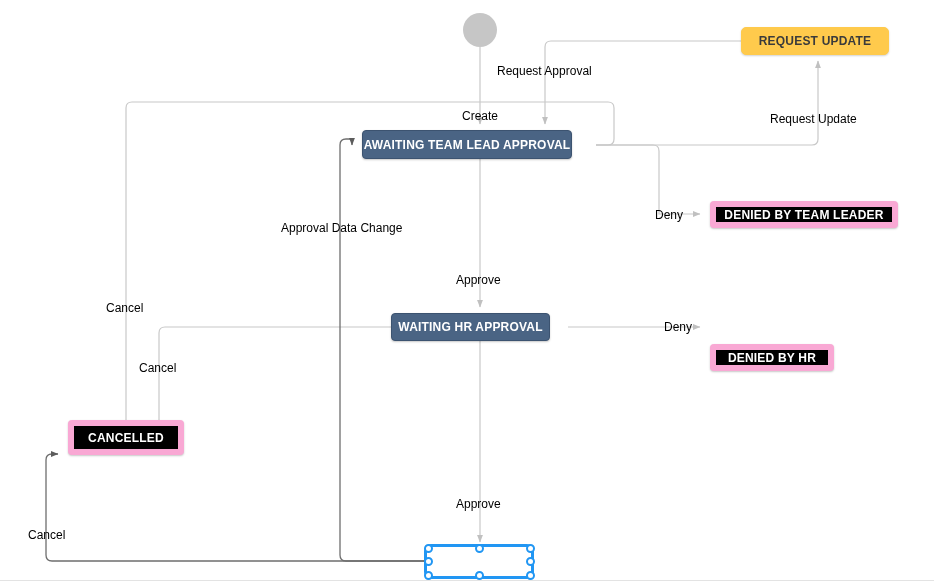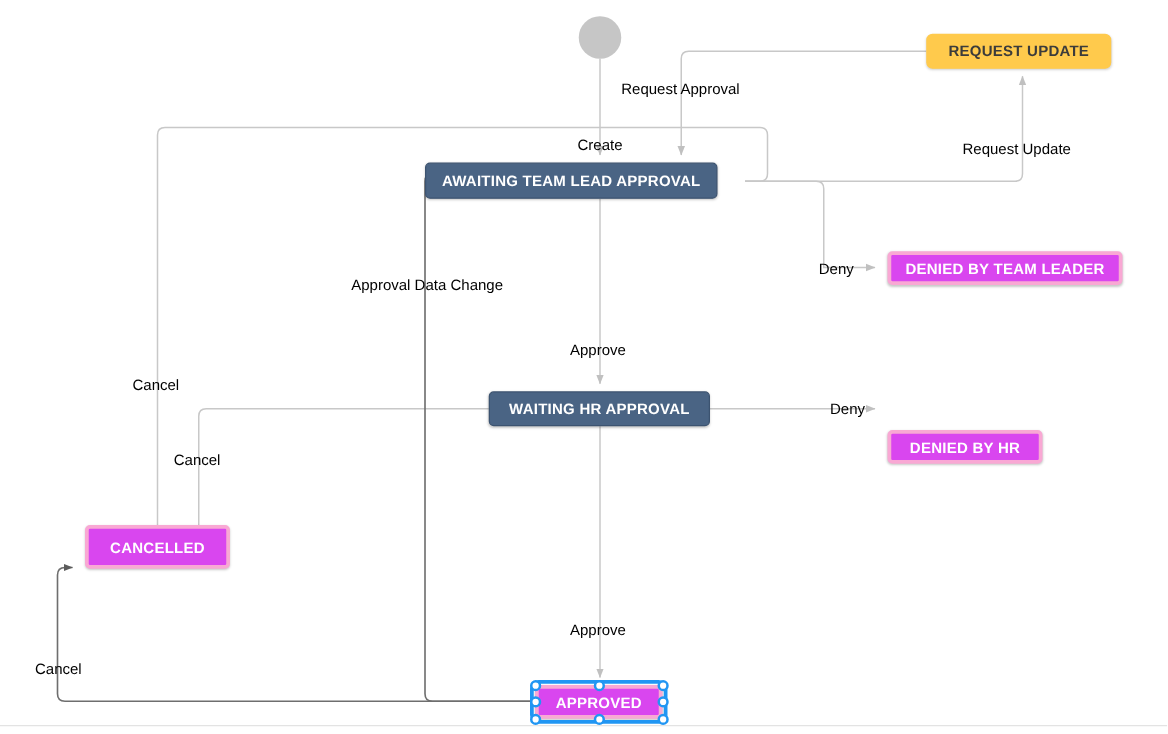--- a/index.html
+++ b/index.html
@@ -34,23 +34,23 @@
     white-space: nowrap;
     user-select: none;
   }
   .node-blue {
     background: #4a6484;
     color: #ffffff;
     border: 1px solid #3c5370;
     box-shadow: 0 1px 2px rgba(0,0,0,0.22);
   }
   .node-green {
-    background: #d946ef;
+    background: #000000;
     color: #ffffff;
-    border: 3px solid #f9a8d4;
+    border: 6px solid #f9a8d4;
     box-shadow: 0 1px 2px rgba(0,0,0,0.22);
   }
   .node-yellow {
     background: #ffca4c;
     color: #3b3b3b;
     border: 1px solid #ffca4c;
     border-radius: 5px;
     box-shadow: 0 1px 2px rgba(0,0,0,0.18);
   }
   .start-node {
@@ -136,47 +136,44 @@
 
       <path d="M428,561 L52,561 Q46,561 46,555 L46,460 Q46,454 52,454 L58,454" marker-end="url(#arrow-dark)"></path>
 
       <path d="M428,561 L346,561 Q340,561 340,555 L340,145 Q340,139 346,139
                L352,139 Q352,139 352,142 L352,145" marker-end="url(#arrow-dark)"></path>
     </g>
   </svg>
 
   <div class="start-node" style="left:463px; top:13px; width:34px; height:34px;"></div>
 
-  <div class="node node-blue" style="left:340px; top:130px; width:234px; height:29px;">
+  <div class="node node-blue" style="left:362px; top:130px; width:210px; height:29px;">
     <span>AWAITING TEAM LEAD APPROVAL</span>
   </div>
 
   <div class="node node-yellow" style="left:741px; top:27px; width:148px; height:28px;">
     <span>REQUEST UPDATE</span>
   </div>
 
   <div class="node node-green" style="left:710px; top:201px; width:188px; height:27px;">
     <span>DENIED BY TEAM LEADER</span>
   </div>
 
-  <div class="node node-blue" style="left:391px; top:313px; width:177px; height:28px;align-items:center;">
+  <div class="node node-blue" style="left:391px; top:313px; width:159px; height:28px;align-items:center;">
     <span>WAITING HR APPROVAL</span>
   </div>
 
   <div class="node node-green" style="left:710px; top:313px; width:124px; height:27px;margin-top:31px;">
     <span>DENIED BY HR</span>
   </div>
 
   <div class="node node-green" style="left:68px; top:420px; width:116px; height:35px;">
     <span>CANCELLED</span>
   </div>
 
-  <div class="node node-green" style="left:428px; top:548px; width:102px; height:27px;">
-    <span>APPROVED</span>
-  </div>
 
   <div class="selection-box" style="left:424px; top:544px; width:110px; height:35px;"></div>
 
   <div class="handle" style="left:428px; top:548px;"></div>
   <div class="handle" style="left:479px; top:548px;"></div>
   <div class="handle" style="left:530px; top:548px;"></div>
   <div class="handle" style="left:428px; top:561px;"></div>
   <div class="handle" style="left:530px; top:561px;"></div>
   <div class="handle" style="left:428px; top:575px;"></div>
   <div class="handle" style="left:479px; top:575px;"></div>

